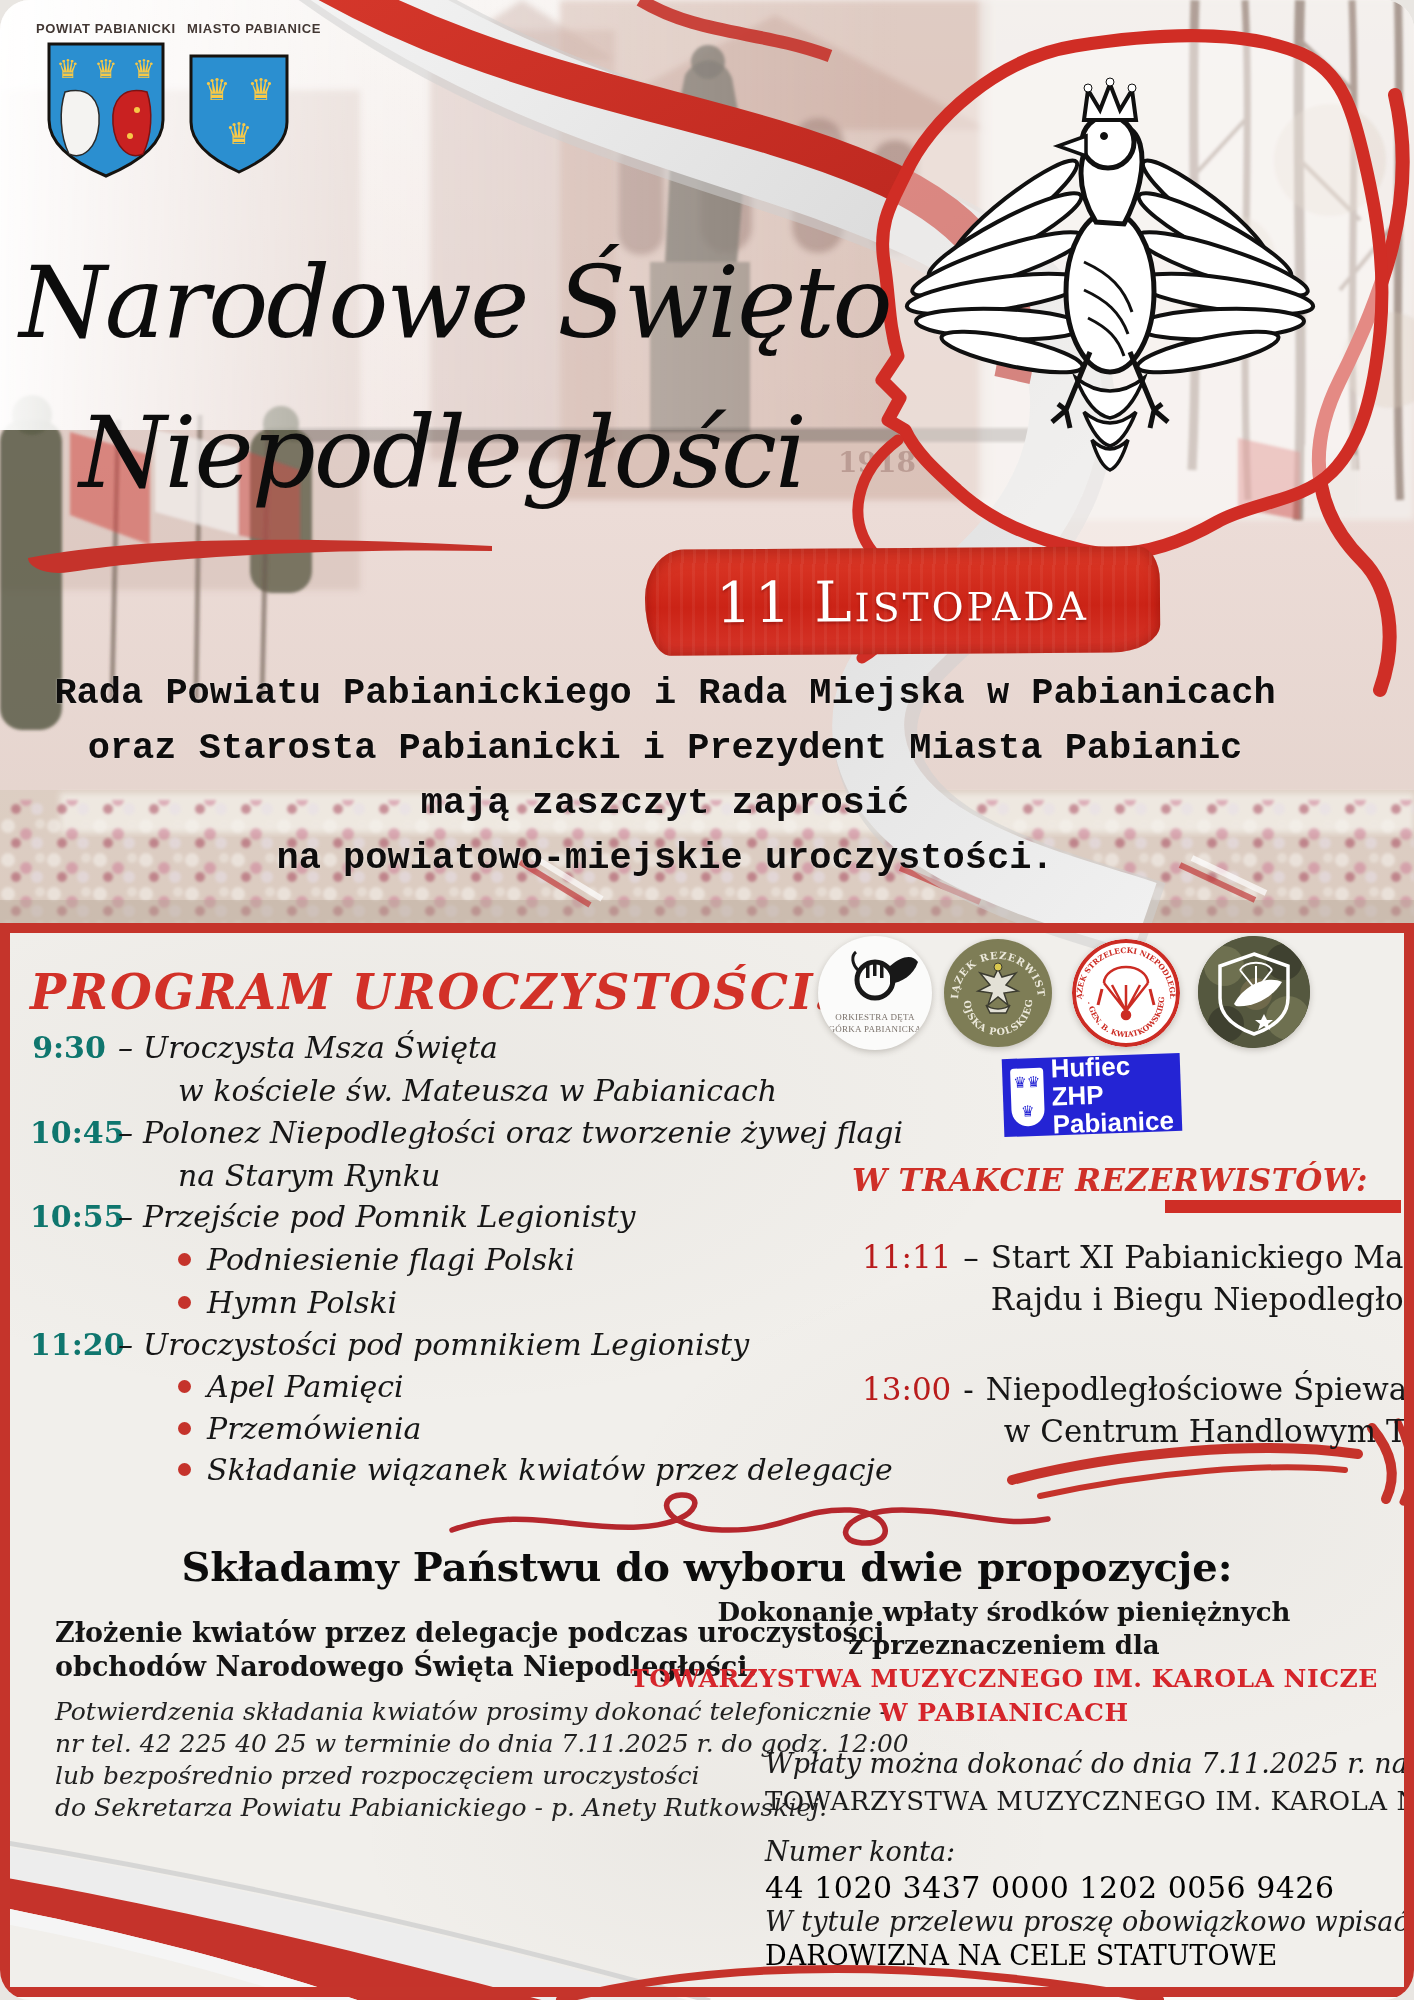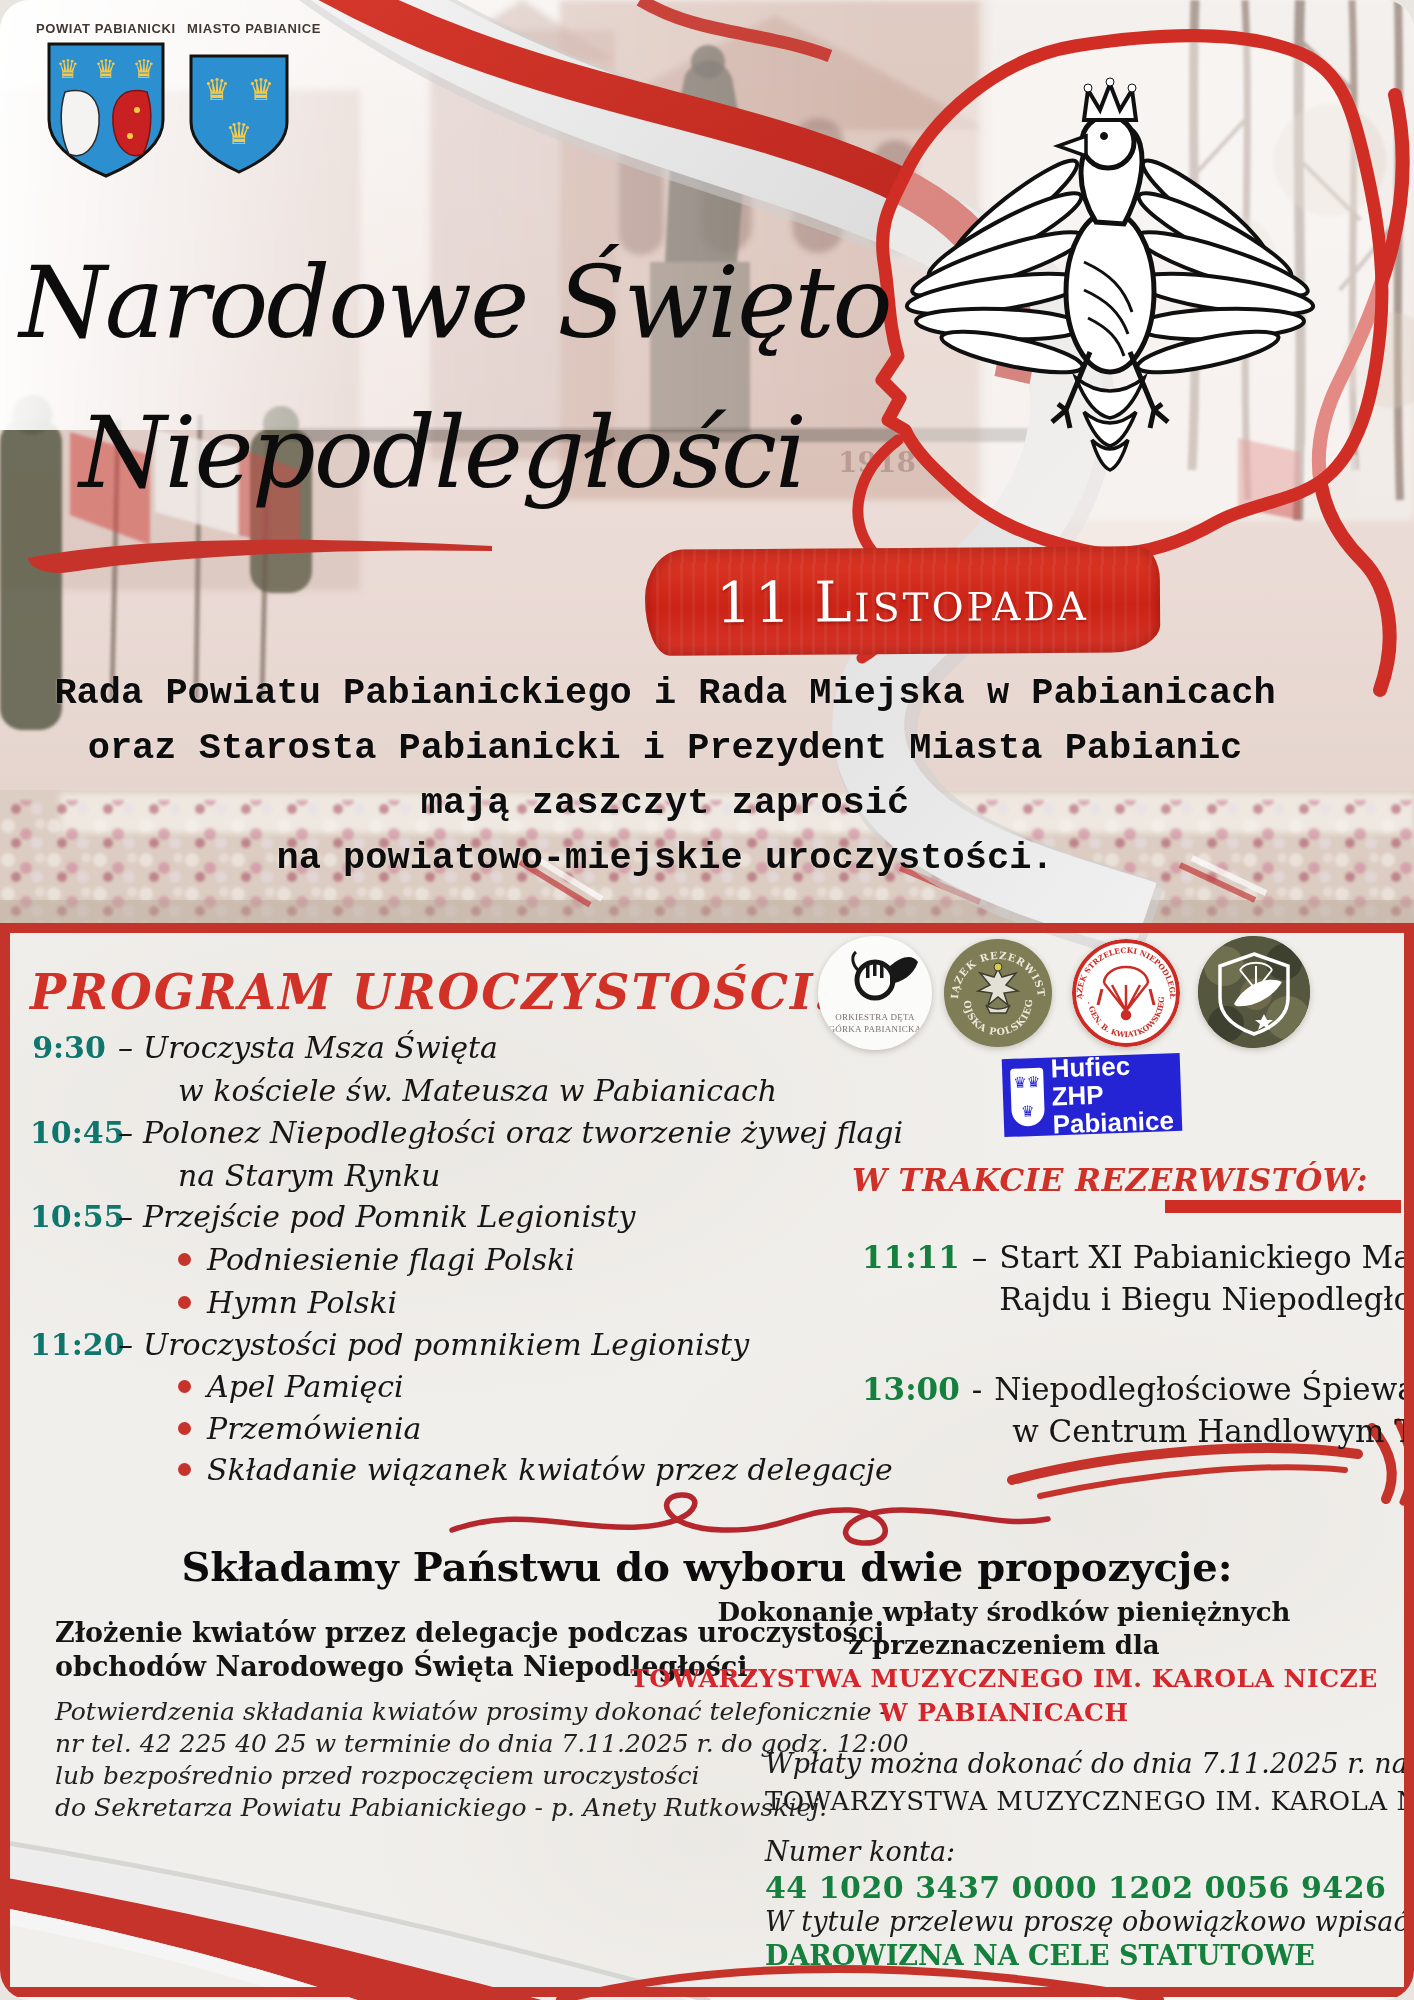--- a/index.html
+++ b/index.html
@@ -87,36 +87,36 @@
     justify-content:center;color:#2424d4;font-size:15px;line-height:15px;text-align:center;}
   #zhp-text{font-family:"Liberation Sans",sans-serif;font-weight:700;color:#fff;
     font-size:26px;line-height:28px;}
   
   #during-heading{position:absolute;left:852px;top:1162px;z-index:3;color:#cf3028;
     font-style:italic;font-weight:700;font-size:31px;letter-spacing:.5px;}
   #during-bar{position:absolute;left:1165px;top:1200px;width:236px;height:13px;
     background:#cf2e26;z-index:3;}
   .drow{position:absolute;left:862px;z-index:3;display:flex;align-items:baseline;
     font-size:31px;color:#161616;white-space:nowrap;}
-  .drow .time{font-weight:700;color:#15803d;}
+  .drow .time{font-weight:400;color:#b91c1c;}
   .drow .sep{margin:0 12px;}
   .drow .dlines div{line-height:42px;}
   
   #proposals-heading{position:absolute;left:157px;top:1543px;width:1100px;z-index:3;
     text-align:center;font-size:40px;font-weight:700;color:#0c0c0c;}
   #left-bold{position:absolute;left:55px;top:1616px;z-index:3;}
   #left-bold div{font-size:27px;line-height:34px;font-weight:700;color:#141414;}
   #left-notes{position:absolute;left:55px;top:1696px;z-index:3;}
   #left-notes div{font-size:25px;line-height:32px;font-style:italic;color:#222;}
   #right-intro{position:absolute;left:618px;top:1596px;width:772px;z-index:3;text-align:center;}
   #right-intro .b{font-size:26px;line-height:33px;font-weight:700;color:#141414;}
   #right-intro .r{font-size:25px;line-height:34px;font-weight:700;color:#d6252b;letter-spacing:.5px;}
   .rp{position:absolute;left:765px;z-index:3;font-size:27px;color:#1a1a1a;white-space:nowrap;}
   .rp.it{font-style:italic;}
-  .rp.bold{font-weight:700;color:#15803d;}
+  .rp.bold{font-weight:400;color:#000000;}
   .rp.caps{font-size:26px;letter-spacing:.5px;}
 </style>
 </head>
 <body>
 
 <div id="poster">
 
   <svg id="photo-svg" width="1414" height="923" viewBox="0 0 1414 923">
     <defs>
       <linearGradient id="sky" x1="0" y1="0" x2="0" y2="1">

